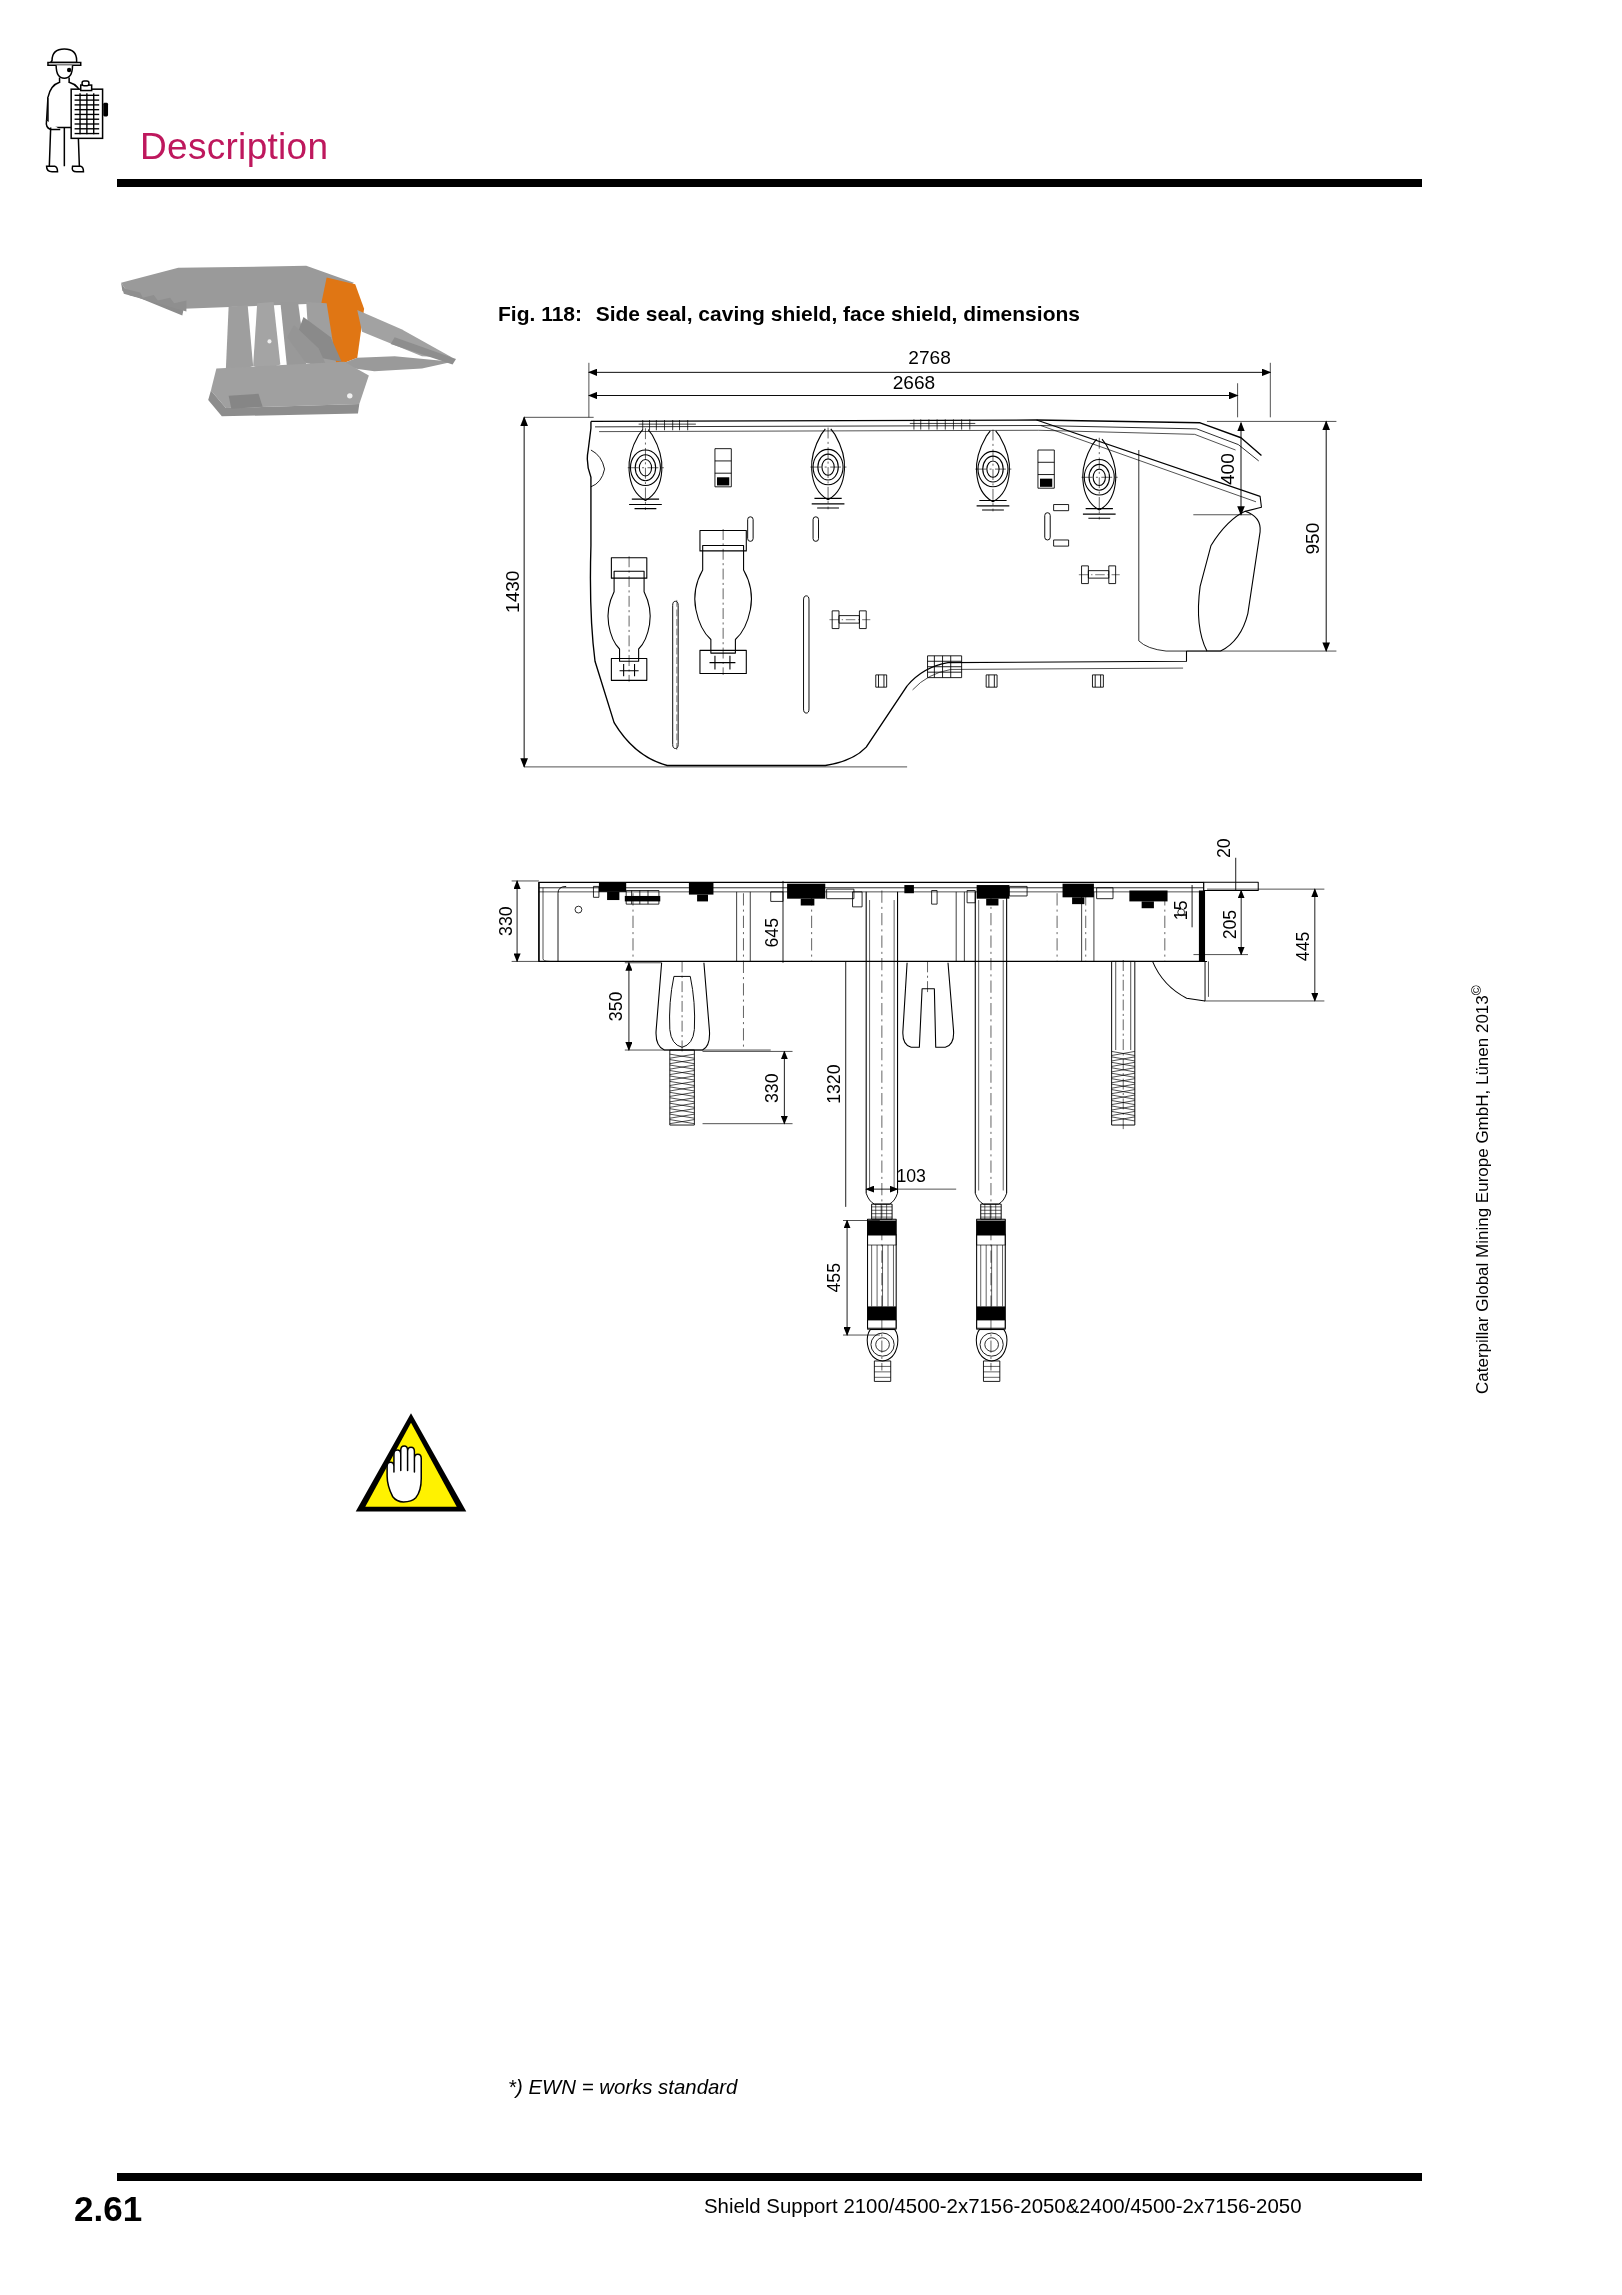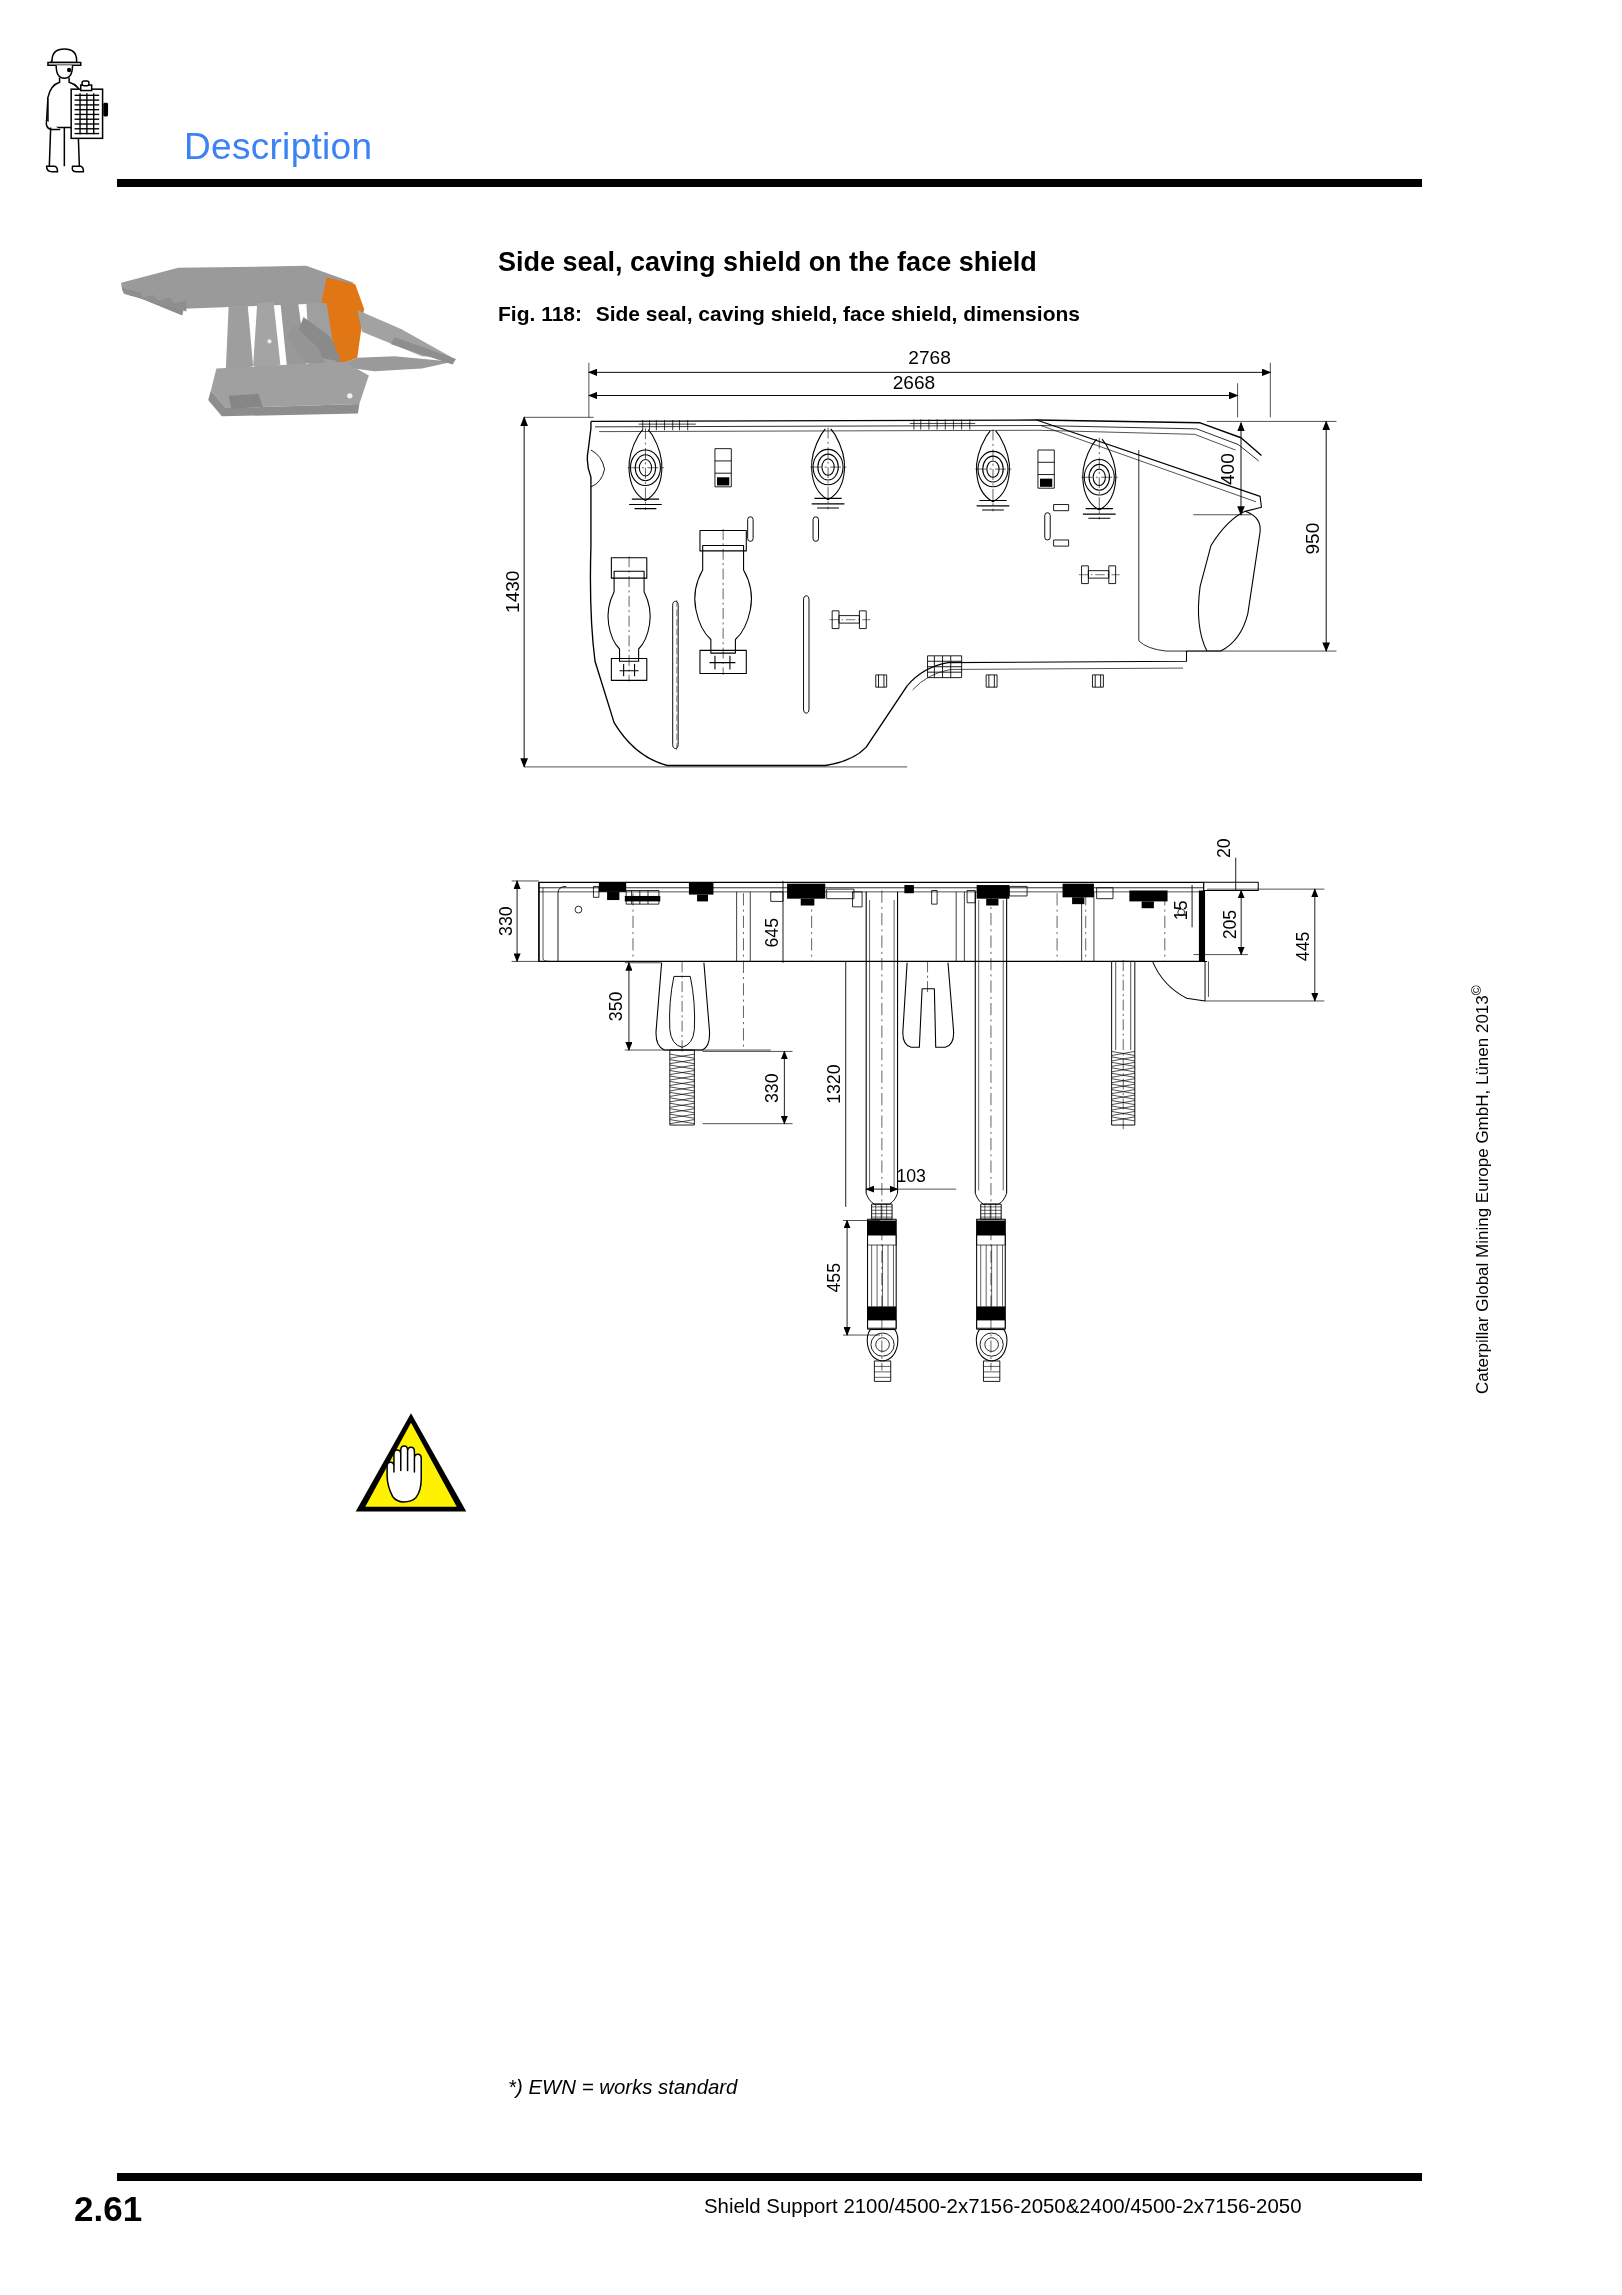--- a/index.html
+++ b/index.html
@@ -27,23 +27,22 @@
     width: 82px;
     height: 140px;
   }
   #header-title {
     position: absolute;
     left: 140px;
     top: 126px;
     font-size: 37px;
     font-weight: 400;
     letter-spacing: 0.3px;
-    color: #3b82f6;
+    color: #be185d;
     white-space: nowrap;
-    margin-left: 44px;
   }
   #header-rule {
     position: absolute;
     left: 117px;
     top: 179px;
     width: 1305px;
     height: 7.5px;
     background: #000;
   }
 
@@ -235,21 +234,20 @@
       <polygon points="282,132 318,166 330,192 300,188 272,150" fill="#959595"></polygon>
 
       <polygon points="168,196 356,186 392,206 378,248 182,254 160,228" fill="#a0a0a0"></polygon>
       <polygon points="160,228 182,254 378,248 376,262 176,266 156,242" fill="#8d8d8d"></polygon>
       <polygon points="186,236 230,233 236,252 190,255" fill="#868686"></polygon>
       <circle cx="364" cy="236" r="4" fill="#f0f0f0"></circle>
       <circle cx="246" cy="156" r="3" fill="#efefef"></circle>
     </svg>
   </div>
 
-  <div id="section-title">Side seal, caving shield on the face shield</div>
   <div id="fig-caption">
     <span class="fig-num">Fig. 118:</span><span>Side seal, caving shield, face shield, dimensions</span>
   </div>
 
   <div class="drawing" id="drawing-top">
     <svg viewBox="0 0 1320 700" width="900" height="477">
       <defs>
         <marker id="arrR" markerWidth="10" markerHeight="8" refX="9" refY="4" orient="auto">
           <path d="M0,0 L10,4 L0,8 z" fill="#000"></path>
         </marker>

